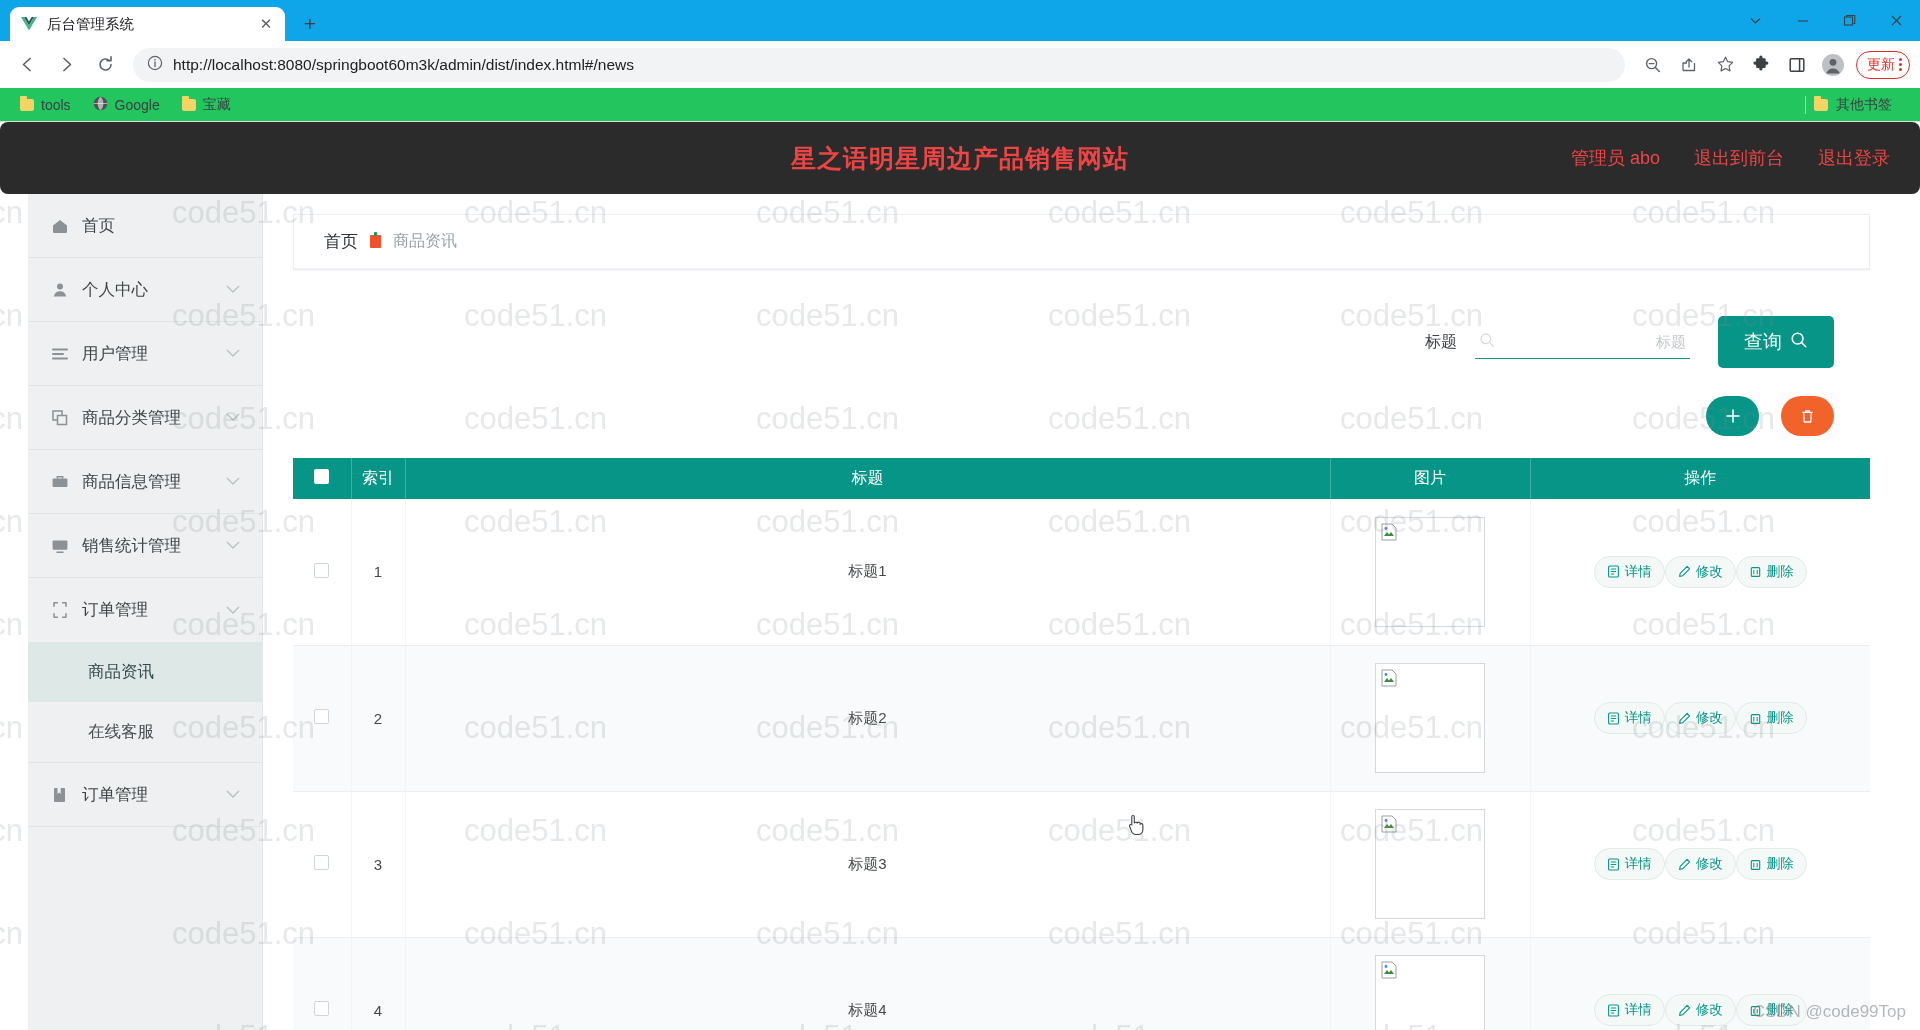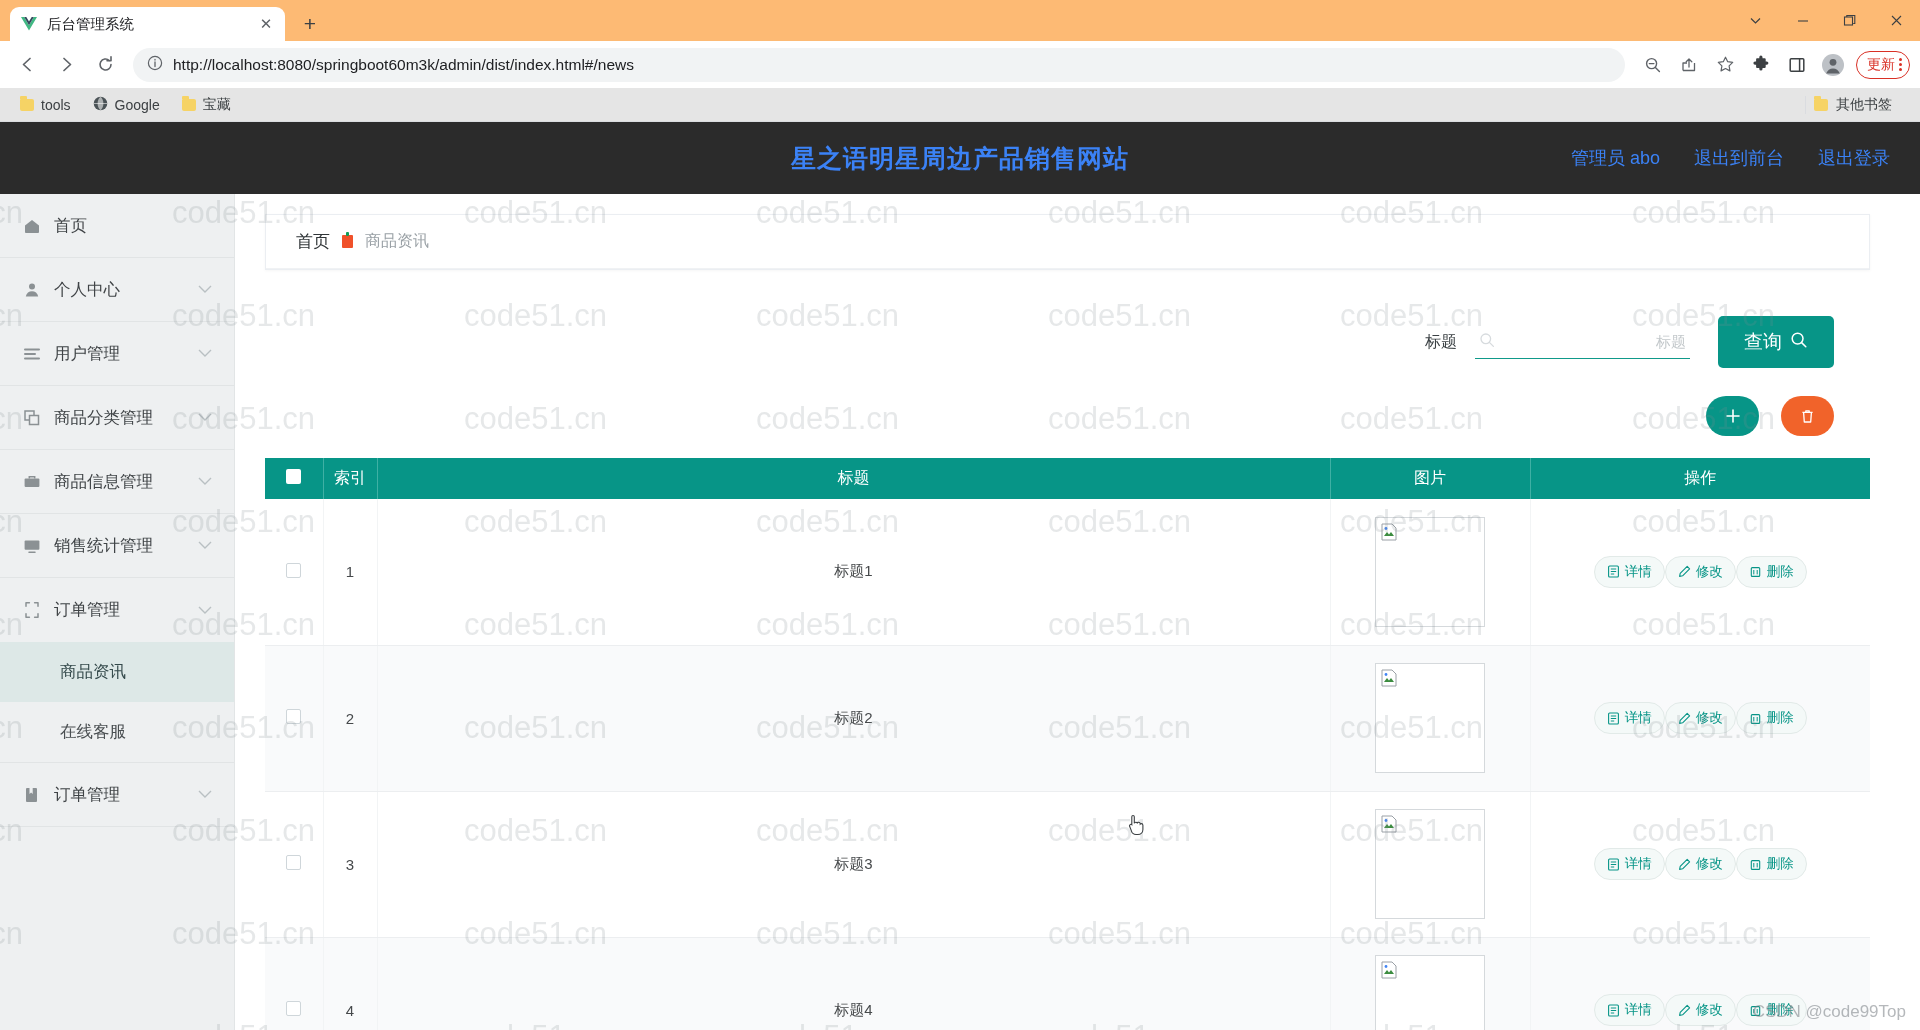--- a/index.html
+++ b/index.html
@@ -7,21 +7,21 @@
     width: 1920px; height: 1030px;
     overflow: hidden;
     font-family: "Liberation Sans", "DejaVu Sans", sans-serif;
     background: #ffffff;
   }
 
   
   .browser { width: 1920px; height: 1030px; position: relative; }
 
   .tabstrip {
-    height: 41px; background: #fdba74;
+    height: 41px; background: #0ea5e9;
     display: flex; align-items: flex-end; padding-left: 10px; position: relative;
   }
   .tab {
     height: 34px; width: 275px; background: #fff;
     border-radius: 9px 9px 0 0; display: flex; align-items: center;
     padding: 0 10px; gap: 9px; position: relative;
   }
   .tab-favicon { width: 18px; height: 18px; display: flex; align-items: center; justify-content: center; }
   .tab-title { font-size: 14.5px; color: #202124; white-space: nowrap; overflow: hidden; flex: 1; }
   .tab-close { width: 18px; height: 18px; display: flex; align-items: center; justify-content: center;
@@ -40,40 +40,40 @@
   }
   .omnibox .url { font-size: 15.5px; color: #202124; white-space: nowrap; overflow: hidden; }
   .omni-right { display: flex; align-items: center; gap: 2px; }
   .update-pill {
     height: 28px; border: 1px solid #d93025; border-radius: 14px; color: #d93025;
     display: flex; align-items: center; gap: 4px; padding: 0 7px 0 10px; font-size: 14px; margin-left: 4px;
   }
   .dots { display: flex; flex-direction: column; gap: 2px; align-items: center; }
   .dots i { width: 3px; height: 3px; border-radius: 50%; background: #d93025; display: block; }
 
-  .bookmarks { height: 34px; background: #e5e5e5; display: flex; align-items: center; padding: 0 12px; gap: 6px;
+  .bookmarks { height: 34px; background: #22c55e; display: flex; align-items: center; padding: 0 12px; gap: 6px;
                border-bottom: 1px solid #dadce0; position: relative; }
   .bm { display: flex; align-items: center; gap: 7px; padding: 4px 8px; border-radius: 4px; font-size: 14px; color: #3c4043; }
   .folder { width: 14px; height: 12px; background: #f6d365; border-radius: 1px 2px 2px 2px; position: relative; display:block;}
   .folder::before { content:''; position:absolute; top:-3px; left:0; width:7px; height:3px; background:#f6d365; border-radius:1px 1px 0 0;}
   .bm-right { position: absolute; right: 28px; display: flex; align-items: center; gap: 8px; }
   .bm-sep { width: 1px; height: 18px; background: #dadce0; }
 
   
   .app { position: relative; width: 1920px; height: 908px; background: #fff; overflow: hidden; }
 
   .app-header {
-    height: 72px; background: #2b2b2b; color: #3b82f6; position: relative;
-    display: flex; align-items: center; justify-content: center;
+    height: 72px; background: #2b2b2b; color: #ef4444; position: relative;
+    display: flex; align-items: center; justify-content: center; border-radius: 8px;
   }
   .app-title { font-size: 25px; font-weight: bold; letter-spacing: 1px; }
   .app-header-right { position: absolute; right: 30px; display: flex; align-items: center; gap: 34px; }
   .app-header-right span { font-size: 18px; }
 
-  .body-row { display: flex; height: 836px; }
+  .body-row { display: flex; height: 836px; margin-left: 28px; }
 
   
   .sidebar { width: 235px; background: #eef0f1; flex: 0 0 235px; border-right: 1px solid #e2e5e6; }
   .menu-item {
     height: 64px; display: flex; align-items: center; padding: 0 22px; gap: 13px;
     border-bottom: 1px solid #e1e4e5; color: #3f4346; font-size: 16.5px; position: relative;
   }
   .menu-item .chev { position: absolute; right: 22px; color: #b9c0c3; font-size: 13px; }
   .mi-icon { width: 19px; height: 19px; display: flex; align-items: center; justify-content: center; color: #8b9194; }
   .sub-item {

